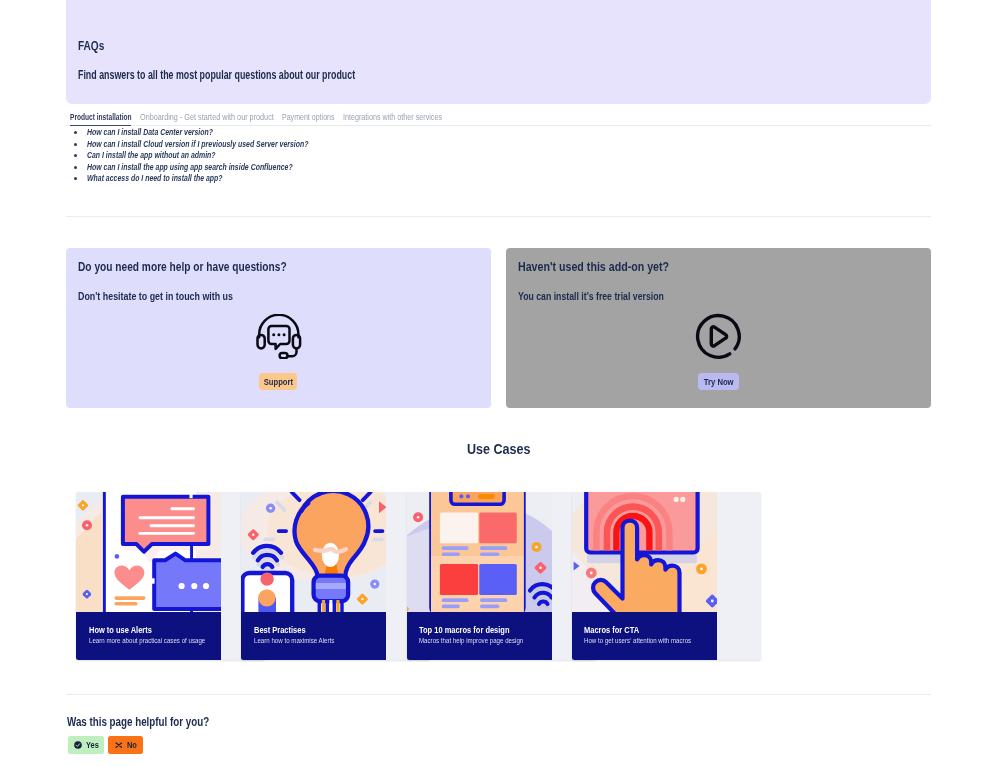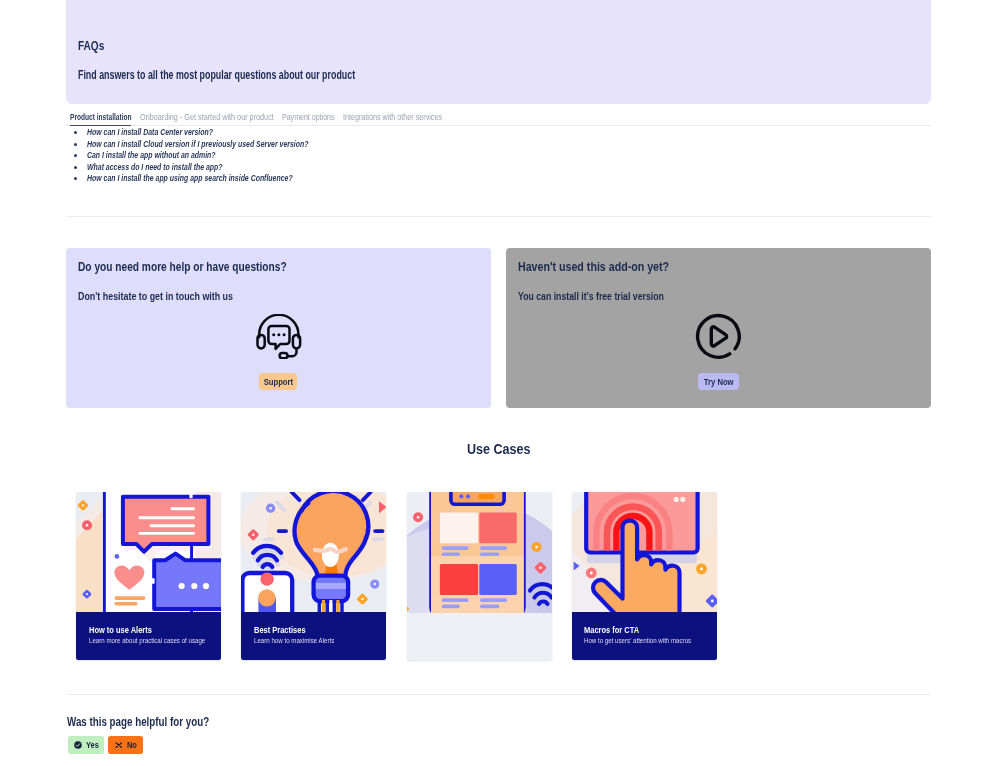--- a/index.html
+++ b/index.html
@@ -32,21 +32,21 @@
   .hcard{position:absolute;top:248px;height:160px;border-radius:4px;}
   .hcard.left{left:66px;width:425px;background:#dfddfc;text-align:center;}
   .hcard.right{left:506px;width:425px;background:#a3a3a3;}
   .hc-title{font-size:13.1px;font-weight:700;transform:scaleX(0.777);}
   .hc-sub{font-size:11.25px;font-weight:700;transform:scaleX(0.789);}
   .hc-btn{position:absolute;height:17.2px;border-radius:4px;display:flex;align-items:center;justify-content:center;color:#1b2a4e;}
   .hc-btn span{font-size:9.6px;font-weight:700;transform:scaleX(0.8);transform-origin:50% 50%;display:inline-block;}
 
   
   .uc-title{left:466.9px;top:442px;font-size:14.6px;font-weight:700;transform:scaleX(0.861);}
-  .uccard{position:absolute;top:491.6px;width:145px;height:168.5px;border-radius:2.5px;overflow:hidden;background:#eef0f5;box-shadow:0 1px 2px rgba(23,43,77,0.14);}
+  .uccard{position:absolute;top:491.6px;width:145px;height:168.5px;border-radius:2.5px;overflow:hidden;background:#eef0f5;box-shadow:0 1px 2px rgba(23,43,77,0.14);padding-left:44px;}
   .uc-img{position:absolute;left:0;top:0;width:145px;height:121px;overflow:hidden;}
   .uc-img svg{display:block;}
   .icon-slot{position:absolute;}
   .icon-slot svg{display:block;}
   .uc-foot{position:absolute;left:0;top:120.1px;width:145px;height:48px;background:#0d117f;}
   .uc-h{position:absolute;left:12.4px;top:14.5px;font-size:9.15px;font-weight:700;color:#fff;white-space:nowrap;transform-origin:0 0;transform:scaleX(0.82);line-height:1;}
   .uc-p{position:absolute;left:12.4px;top:25.4px;font-size:7.5px;color:#dcdef0;white-space:nowrap;transform-origin:0 0;transform:scaleX(0.82);line-height:1;}
 
   
   .helpful-q{left:66.5px;top:715.9px;font-size:12.4px;font-weight:700;transform:scaleX(0.79);}
@@ -76,24 +76,24 @@
       <div class="faqitem">
         <div class="ft">How can I install Data Center version?</div>
       </div>
       <div class="faqitem">
         <div class="ft">How can I install Cloud version if I previously used Server version?</div>
       </div>
       <div class="faqitem">
         <div class="ft">Can I install the app without an admin?</div>
       </div>
       <div class="faqitem">
+        <div class="ft">How can I install the app using app search inside Confluence?</div>
+      </div>
+      <div class="faqitem">
         <div class="ft">What access do I need to install the app?</div>
-      </div>
-      <div class="faqitem">
-        <div class="ft">How can I install the app using app search inside Confluence?</div>
       </div>
     </div>
 
   <div class="divider" style="top:215.5px"></div>
 
   <div class="hcard left">
     <div class="t hc-title" style="left:12.1px;top:12px">Do you need more help or have questions?</div>
     <div class="t hc-sub" style="left:12px;top:43.2px">Don't hesitate to get in touch with us</div>
     <div class="icon-slot" style="left:189.6px;top:65.6px" id="headset">
         <svg width="46" height="45" viewBox="0 0 46 45" xmlns="http://www.w3.org/2000/svg">
@@ -281,20 +281,24 @@
  <rect x="73" y="54.2" width="27.3" height="3.7" rx="1.85" fill="#9a9df9"></rect>
  <rect x="73" y="60.4" width="19.4" height="3.7" rx="1.85" fill="#9a9df9"></rect>
  <rect x="32.9" y="71.9" width="38.2" height="31.1" rx="1.5" fill="#fb3e3e"></rect>
  <rect x="72.3" y="71.9" width="37.5" height="31.1" rx="1.5" fill="#5a5ff5"></rect>
  <rect x="34.7" y="106.3" width="26.9" height="3.7" rx="1.85" fill="#9a9df9"></rect>
  <rect x="34.7" y="112.5" width="18.2" height="3.7" rx="1.85" fill="#9a9df9"></rect>
  <rect x="73" y="106.3" width="27.3" height="3.7" rx="1.85" fill="#9a9df9"></rect>
  <rect x="73" y="112.5" width="19.4" height="3.7" rx="1.85" fill="#9a9df9"></rect>
 </svg>
         </div>
+        <div class="uc-foot">
+          <div class="uc-h">Top 10 macros for design</div>
+          <div class="uc-p">Macros that help improve page design</div>
+        </div>
       </div>
       <div class="uccard" style="left: 571.6px;">
         <div class="uc-img">
           <svg width="145" height="121" viewBox="0 0 145 121" xmlns="http://www.w3.org/2000/svg">
  <rect x="-1" y="-1" width="147" height="123" fill="#eceef4"></rect>
  <path d="M-1 123 V24 L24 -2 H146 V123 Z" fill="#f5e7dc"></path>
  <path d="M-1 123 V58 L60 123 Z" fill="#f2edf0"></path>
  <path d="M146 123 V40 C 120 60 80 95 60 123 Z" fill="#fae4d2"></path>
  <path d="M1.6 69.5 l6 4.5 -6 4.5 z" fill="#5a5ff5"></path>
  <circle cx="19.3" cy="81" r="5.4" fill="#f97878"></circle>

